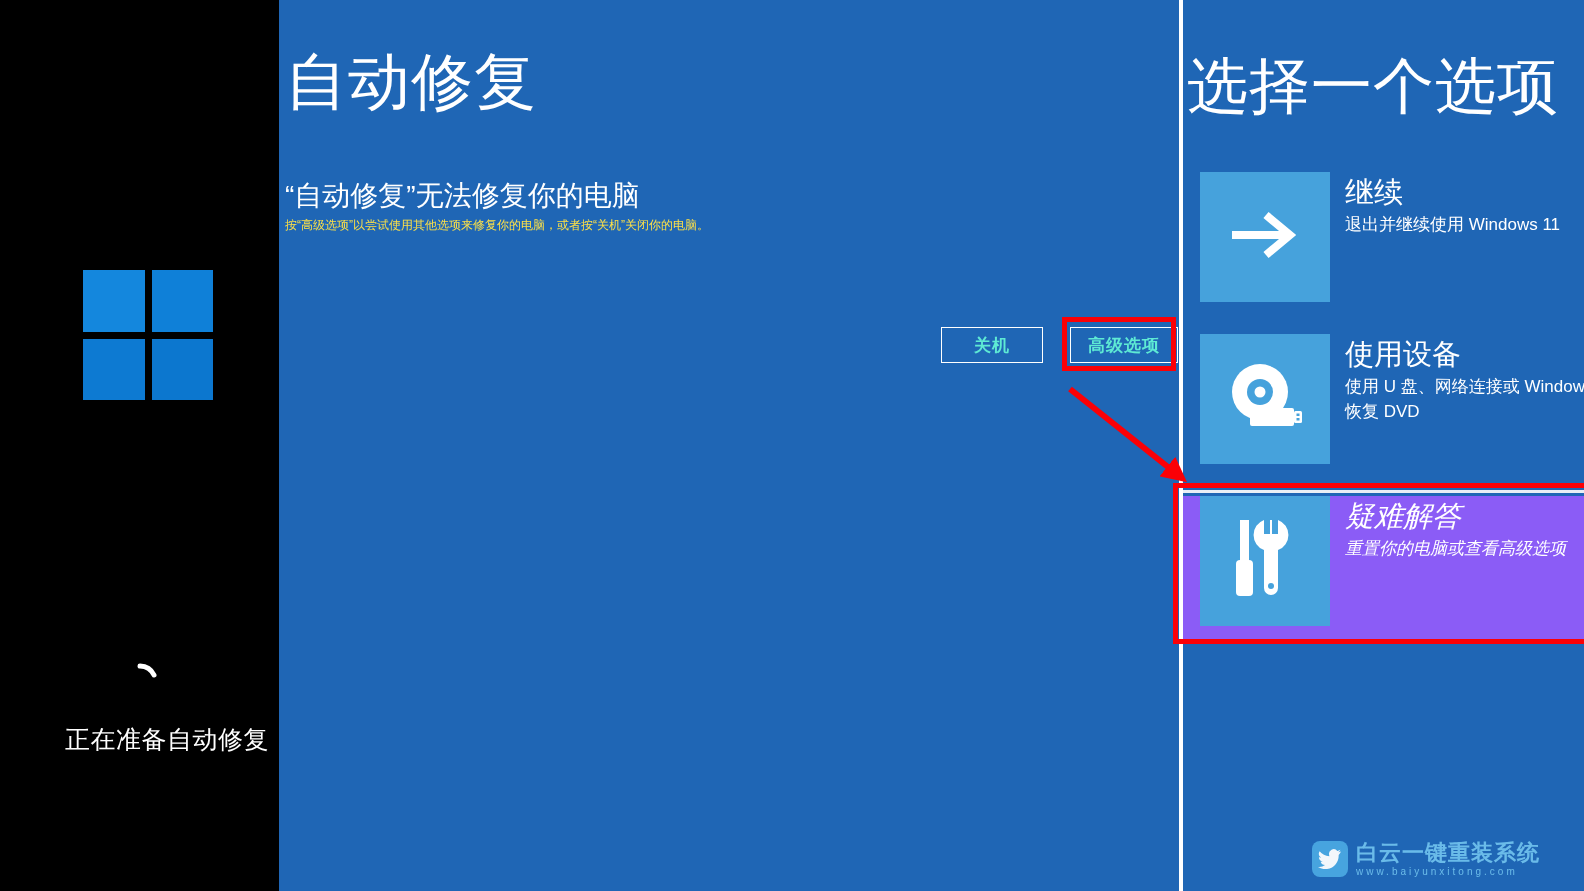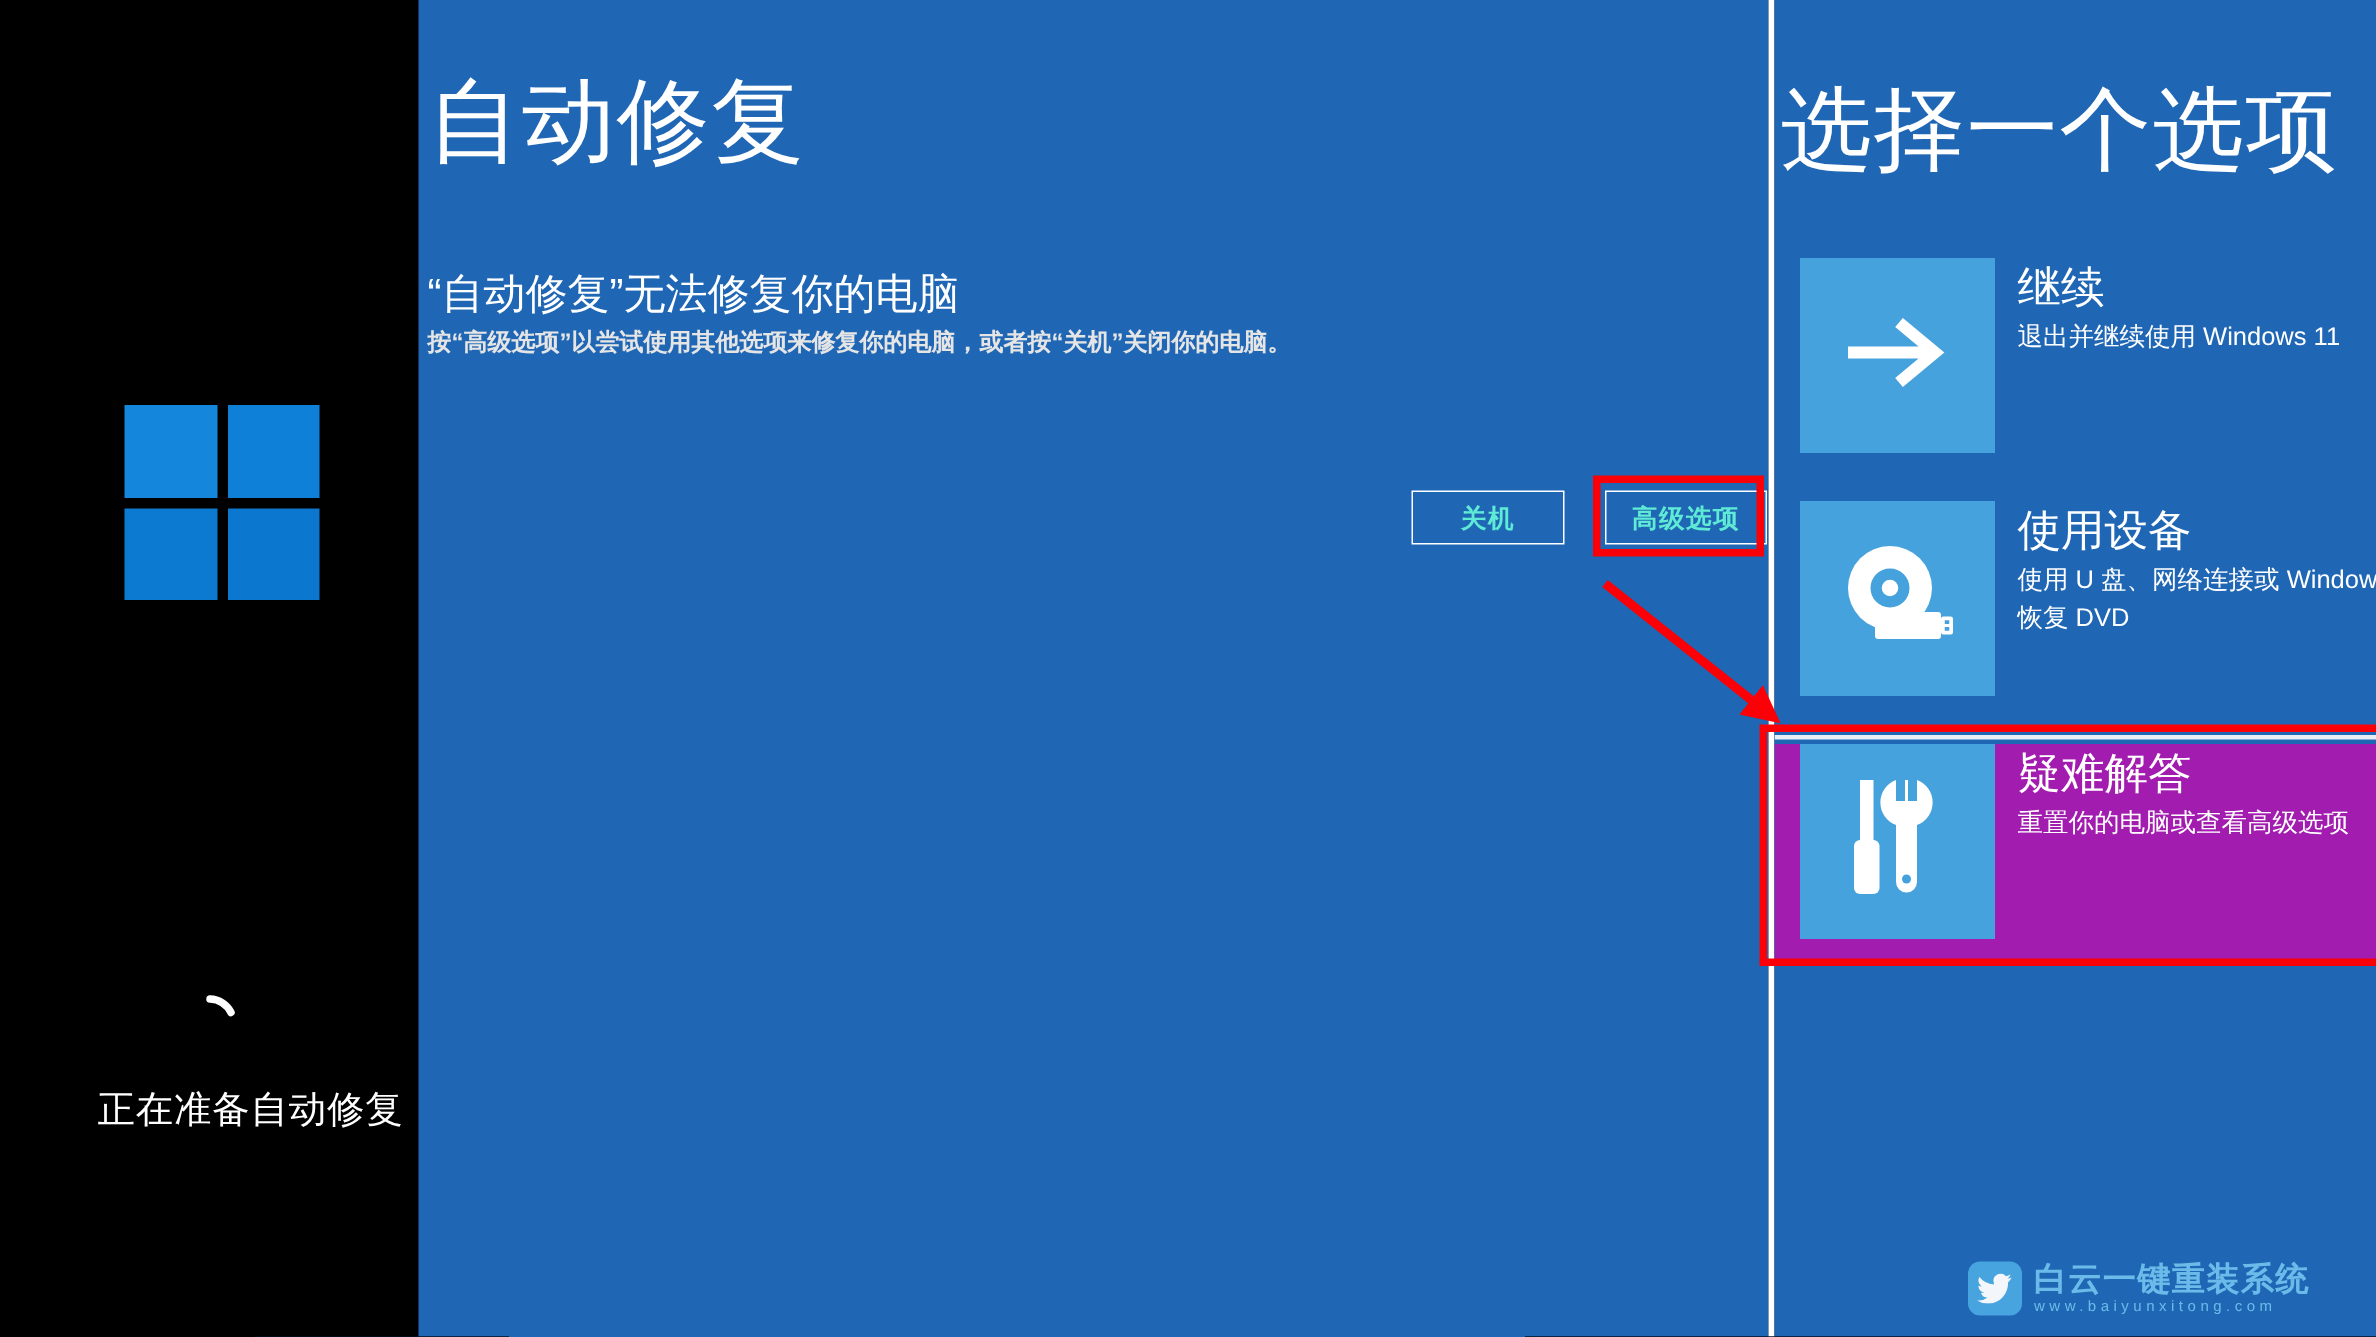--- a/index.html
+++ b/index.html
@@ -77,23 +77,23 @@
     position: absolute;
     left: 6px; top: 177px;
     color: #ffffff;
     font-size: 28px;
     font-weight: 400;
     letter-spacing: 0px;
   }
   #repair-desc {
     position: absolute;
     left: 6px; top: 217px;
-    color: #e5e5e5;
-    font-size: 16px;
-    font-weight: 700;
+    color: #fde047;
+    font-size: 12px;
+    font-weight: 400;
     line-height: 1.45;
   }
   #repair-log {
     position: absolute;
     left: 6px; top: 246px;
     color: #ffffff;
     font-size: 16px;
     font-weight: 400;
     line-height: 1.45;
   }
@@ -139,21 +139,21 @@
     letter-spacing: 1px;
   }
   .opt-row {
     position: absolute;
     left: 0;
     width: 401px;
     display: flex;
     align-items: flex-start;
     cursor: pointer;
   }
-  .opt-row.selected { background: #a21caf; }
+  .opt-row.selected { background: #8b5cf6; font-style: italic; }
   .opt-tile {
     width: 130px; height: 130px;
     margin-left: 17px;
     background: #46a2dc;
     flex: 0 0 130px;
     display: flex;
     align-items: center;
     justify-content: center;
   }
   .opt-text {

